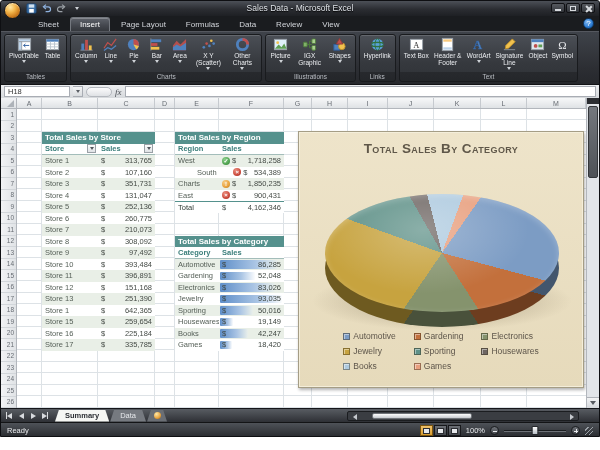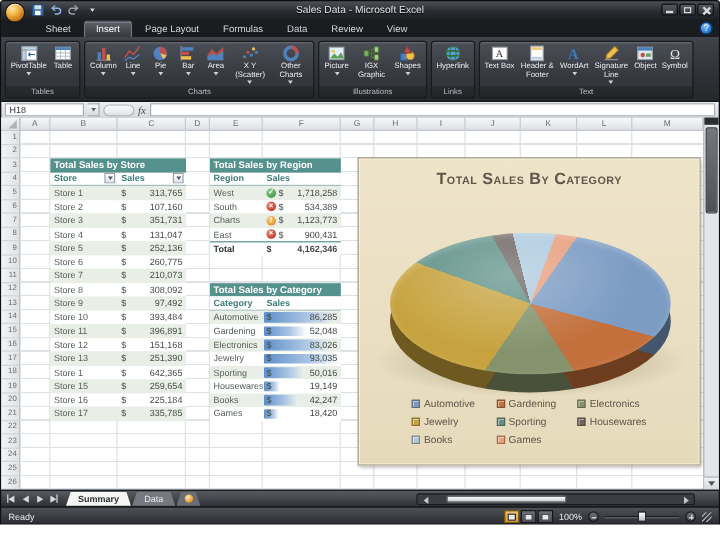--- a/index.html
+++ b/index.html
@@ -94,21 +94,21 @@
   .xc{padding-left:3px;overflow:hidden;white-space:nowrap;}
   .money{display:flex;justify-content:space-between;align-items:center;padding:0 3px;color:#454b46;}
   .filterbtn{margin-left:auto;margin-right:2px;width:9px;height:9px;background:linear-gradient(#fdfdfd,#dfe2e5);
     border:1px solid #9aa0a6;display:flex;align-items:center;justify-content:center;}
   .filterbtn .dn-arrow{border-top-color:#51565c;margin:0;border-left-width:2px;border-right-width:2px;}
   .cfi{width:8px;height:8px;border-radius:50%;color:#fff;font-size:6px;font-weight:bold;line-height:8px;
     text-align:center;margin-right:1px;flex:none;}
   .cf-check{background:radial-gradient(circle at 35% 30%,#8cd08c,#53a553 60%,#2e7d32);}
   .cf-x{background:radial-gradient(circle at 35% 30%,#ea8d7e,#cc4b3d 60%,#99291e);}
   .cf-exclaim{background:radial-gradient(circle at 35% 30%,#f7ce8a,#e9a23c 60%,#b4741c);}
-  .xrow.xtotal{font-weight:bold;color:#2f3a34;border-top:1px solid #55918d;background:#fff;}
+  .xrow.xtotal{font-weight:normal;color:#2f3a34;border-top:1px solid #55918d;background:#fff;}
   .dcell{position:relative;padding:0;}
   .dbar{position:absolute;left:1px;top:1.5px;bottom:1.5px;border-radius:1px;
     background:linear-gradient(to right,#5f8fc9,#a9c4e4 60%,rgba(233,240,248,.2));}
   .dcur{position:absolute;left:3px;top:0;bottom:0;display:flex;align-items:center;color:#3f4742;}
   .dval{position:absolute;right:3px;top:0;bottom:0;display:flex;align-items:center;color:#3f4742;}
   
   .chart{position:absolute;left:281px;top:22px;width:286px;height:257px;z-index:3;
     background:linear-gradient(#eee4ca,#e6dabb);border:1px solid #a59d85;
     box-shadow:inset 0 0 0 1px #f4eeda,1px 2px 3px rgba(0,0,0,.3);}
   .ctitle{margin-top:9px;text-align:center;font-size:13.5px;font-weight:bold;letter-spacing:.4px;
@@ -670,37 +670,37 @@
             <div class="xc" style="width: 44px;">West</div>
             <div class="money" style="width: 65px;">
               <span style="display: flex; align-items: center; gap: 1px;">
                 <span class="cfi cf-check">✓</span>
                 <span>$</span>
               </span>
               <span>1,718,258</span>
             </div>
           </div>
           <div class="xrow">
-            <div class="xc" style="width: 44px;">South</div>
+            <div class="xc" style="width: 44px; margin-left: 19px;">South</div>
             <div class="money" style="width: 65px;">
               <span style="display: flex; align-items: center; gap: 1px;">
                 <span class="cfi cf-x">×</span>
                 <span>$</span>
               </span>
               <span>534,389</span>
             </div>
           </div>
           <div class="xrow band">
             <div class="xc" style="width: 44px;">Charts</div>
             <div class="money" style="width: 65px;">
               <span style="display: flex; align-items: center; gap: 1px;">
                 <span class="cfi cf-exclaim">!</span>
                 <span>$</span>
               </span>
-              <span>1,123,773</span>
+              <span>1,850,235</span>
             </div>
           </div>
           <div class="xrow">
             <div class="xc" style="width: 44px;">East</div>
             <div class="money" style="width: 65px;">
               <span style="display: flex; align-items: center; gap: 1px;">
                 <span class="cfi cf-x">×</span>
                 <span>$</span>
               </span>
               <span>900,431</span>

